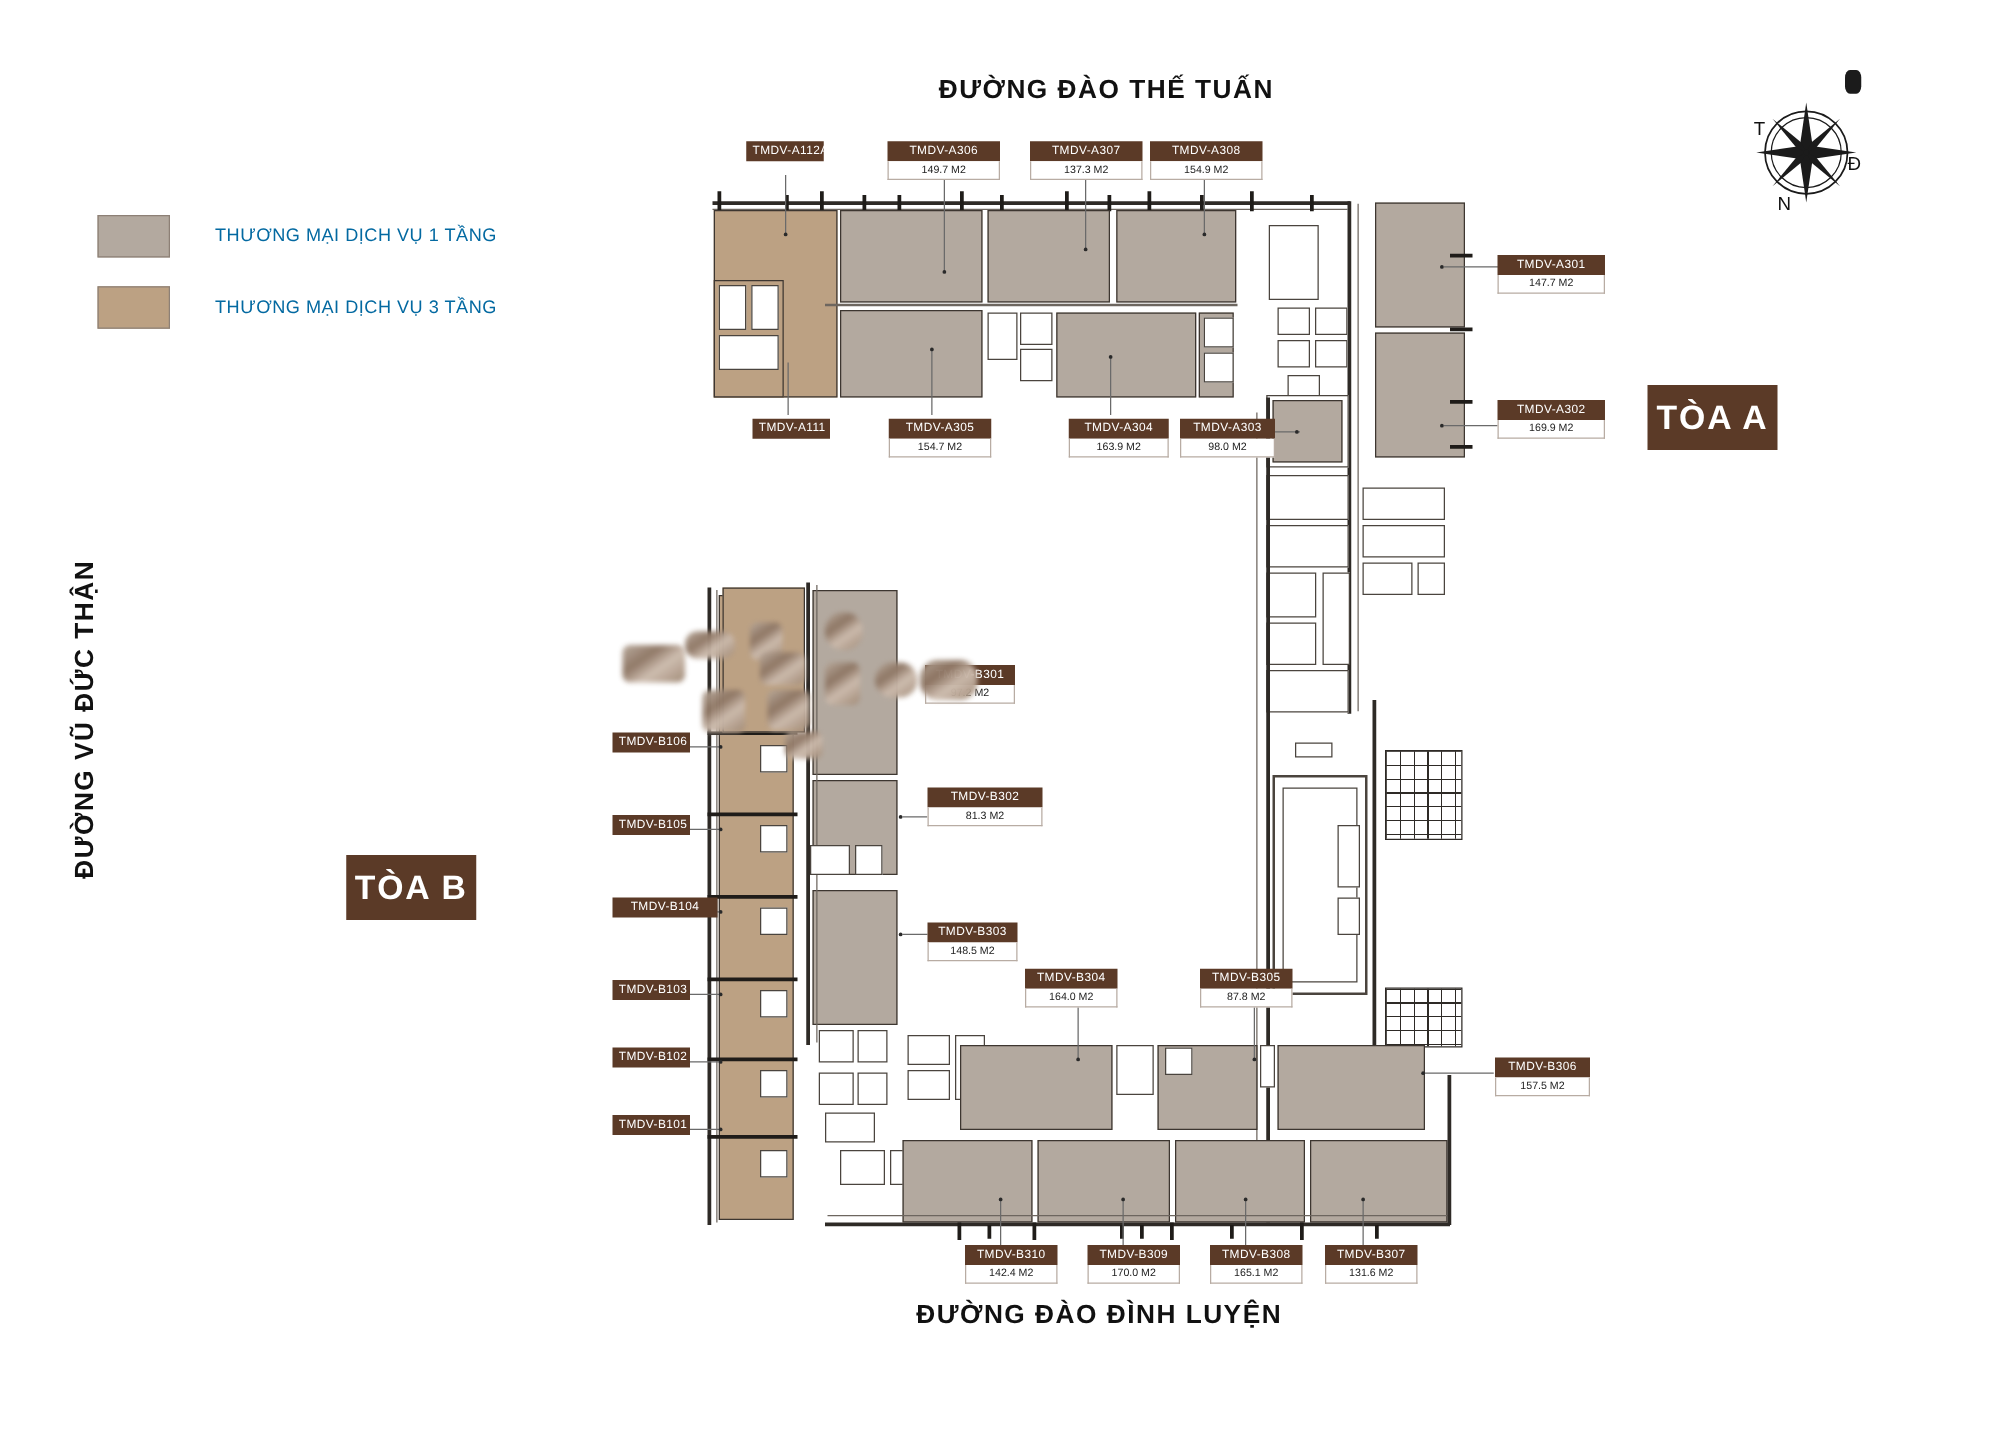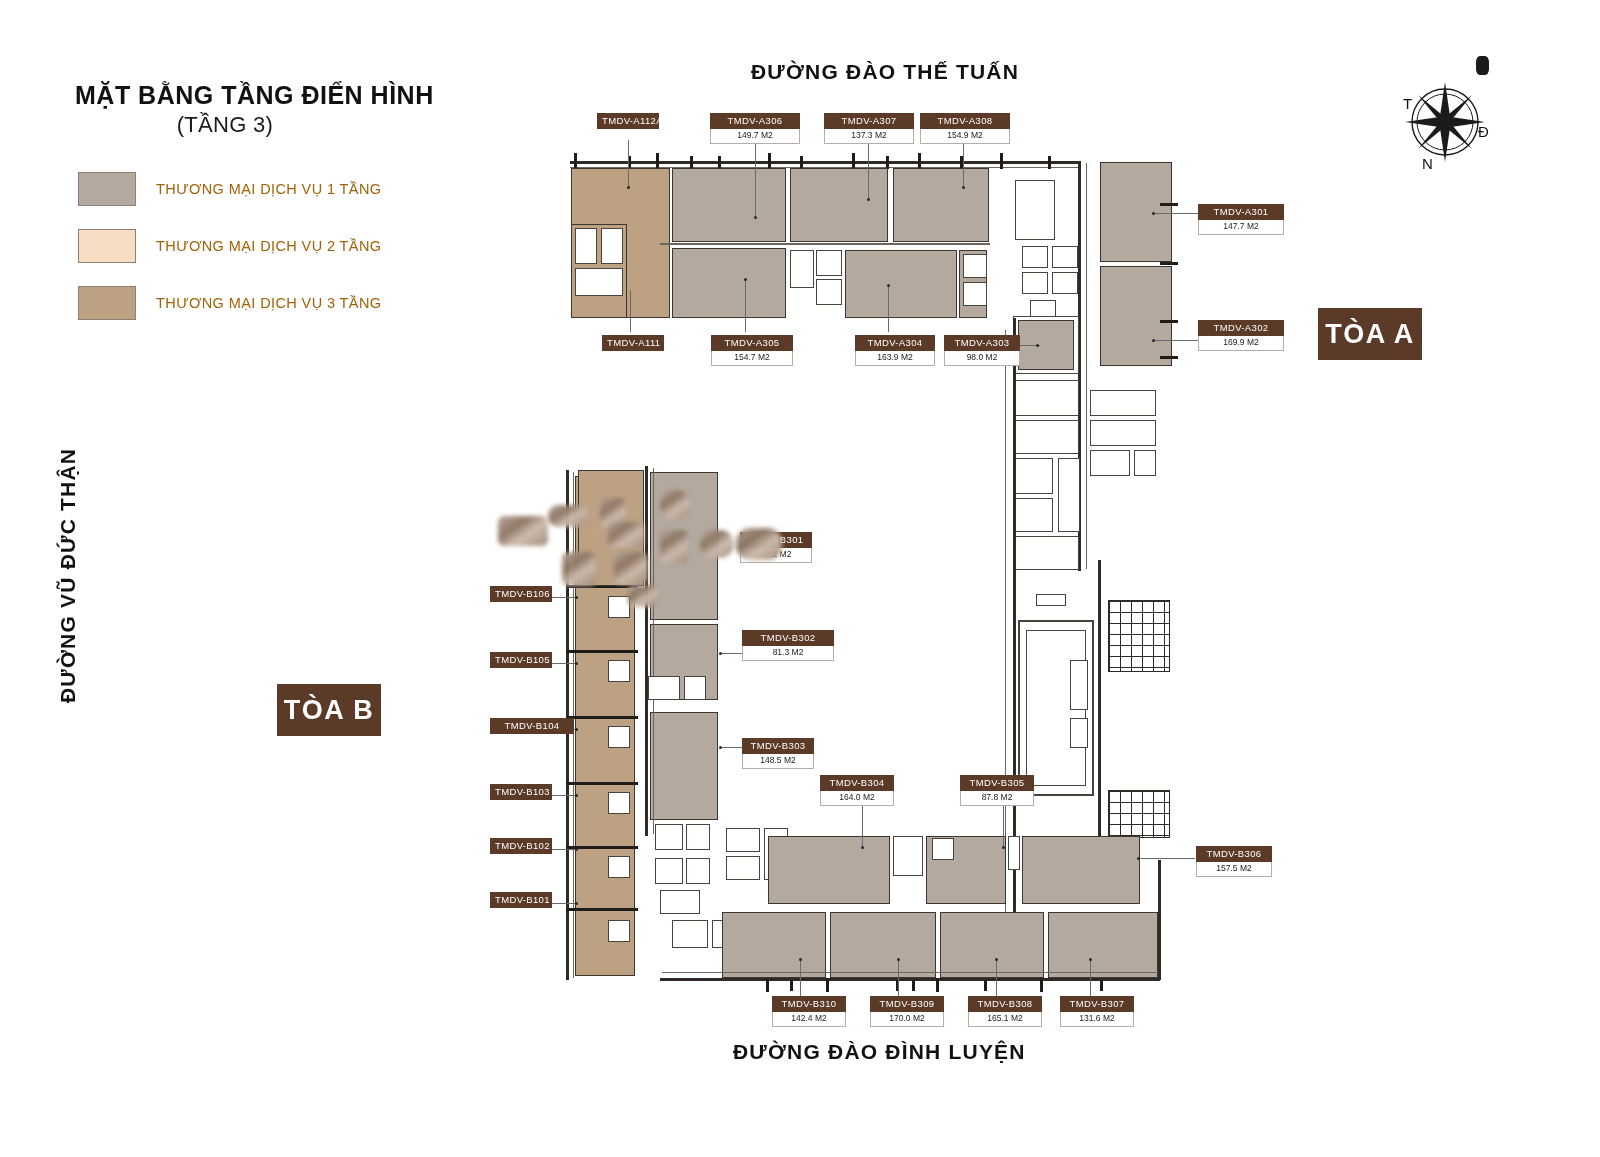--- a/index.html
+++ b/index.html
@@ -23,21 +23,21 @@
   }
 
   
   .legend{position:absolute;left:78px;top:172px;}
   .legend-row{display:flex;align-items:center;height:34px;margin-bottom:23px;}
   .legend-swatch{
     width:58px;height:34px;border:1px solid #8d8076;box-sizing:border-box;
     flex:0 0 auto;
   }
   .legend-label{
-    margin-left:20px;font-size:14.5px;letter-spacing:.4px;color:#a16207;
+    margin-left:36px;font-size:14.5px;letter-spacing:.4px;color:#0369a1;
     white-space:nowrap;
   }
 
   
   .bldg-badge{
     position:absolute;background:#5b3a27;color:#fff;
     font-size:27px;font-weight:bold;letter-spacing:1.5px;
     display:flex;align-items:center;justify-content:center;
   }
   #badge-toa-a{left:1318px;top:308px;width:104px;height:52px;}
@@ -105,33 +105,25 @@
     position:absolute;z-index:45;border-radius:6px;
     background:linear-gradient(145deg,#b9aa9c 0%,#8d7563 35%,#cdbcae 60%,#9f8874 100%);
     filter:blur(2.2px);opacity:.97;
   }
 </style>
 </head>
 <body>
 
 <div class="stage">
 
-  <div class="title-block">
-    <div class="title-main">MẶT BẰNG TẦNG ĐIỂN HÌNH</div>
-    <div class="title-sub">(TẦNG 3)</div>
-  </div>
 
   <div class="legend">
     <div class="legend-row">
       <div class="legend-swatch c1"></div>
       <div class="legend-label">THƯƠNG MẠI DỊCH VỤ 1 TẦNG</div>
-    </div>
-    <div class="legend-row">
-      <div class="legend-swatch c2"></div>
-      <div class="legend-label">THƯƠNG MẠI DỊCH VỤ 2 TẦNG</div>
     </div>
     <div class="legend-row">
       <div class="legend-swatch c3"></div>
       <div class="legend-label">THƯƠNG MẠI DỊCH VỤ 3 TẦNG</div>
     </div>
   </div>
 
   <div class="street" id="street-top">ĐƯỜNG ĐÀO THẾ TUẤN</div>
   <div class="street" id="street-bottom">ĐƯỜNG ĐÀO ĐÌNH LUYỆN</div>
   <div class="street" id="street-left">ĐƯỜNG VŨ ĐỨC THẬN</div>

